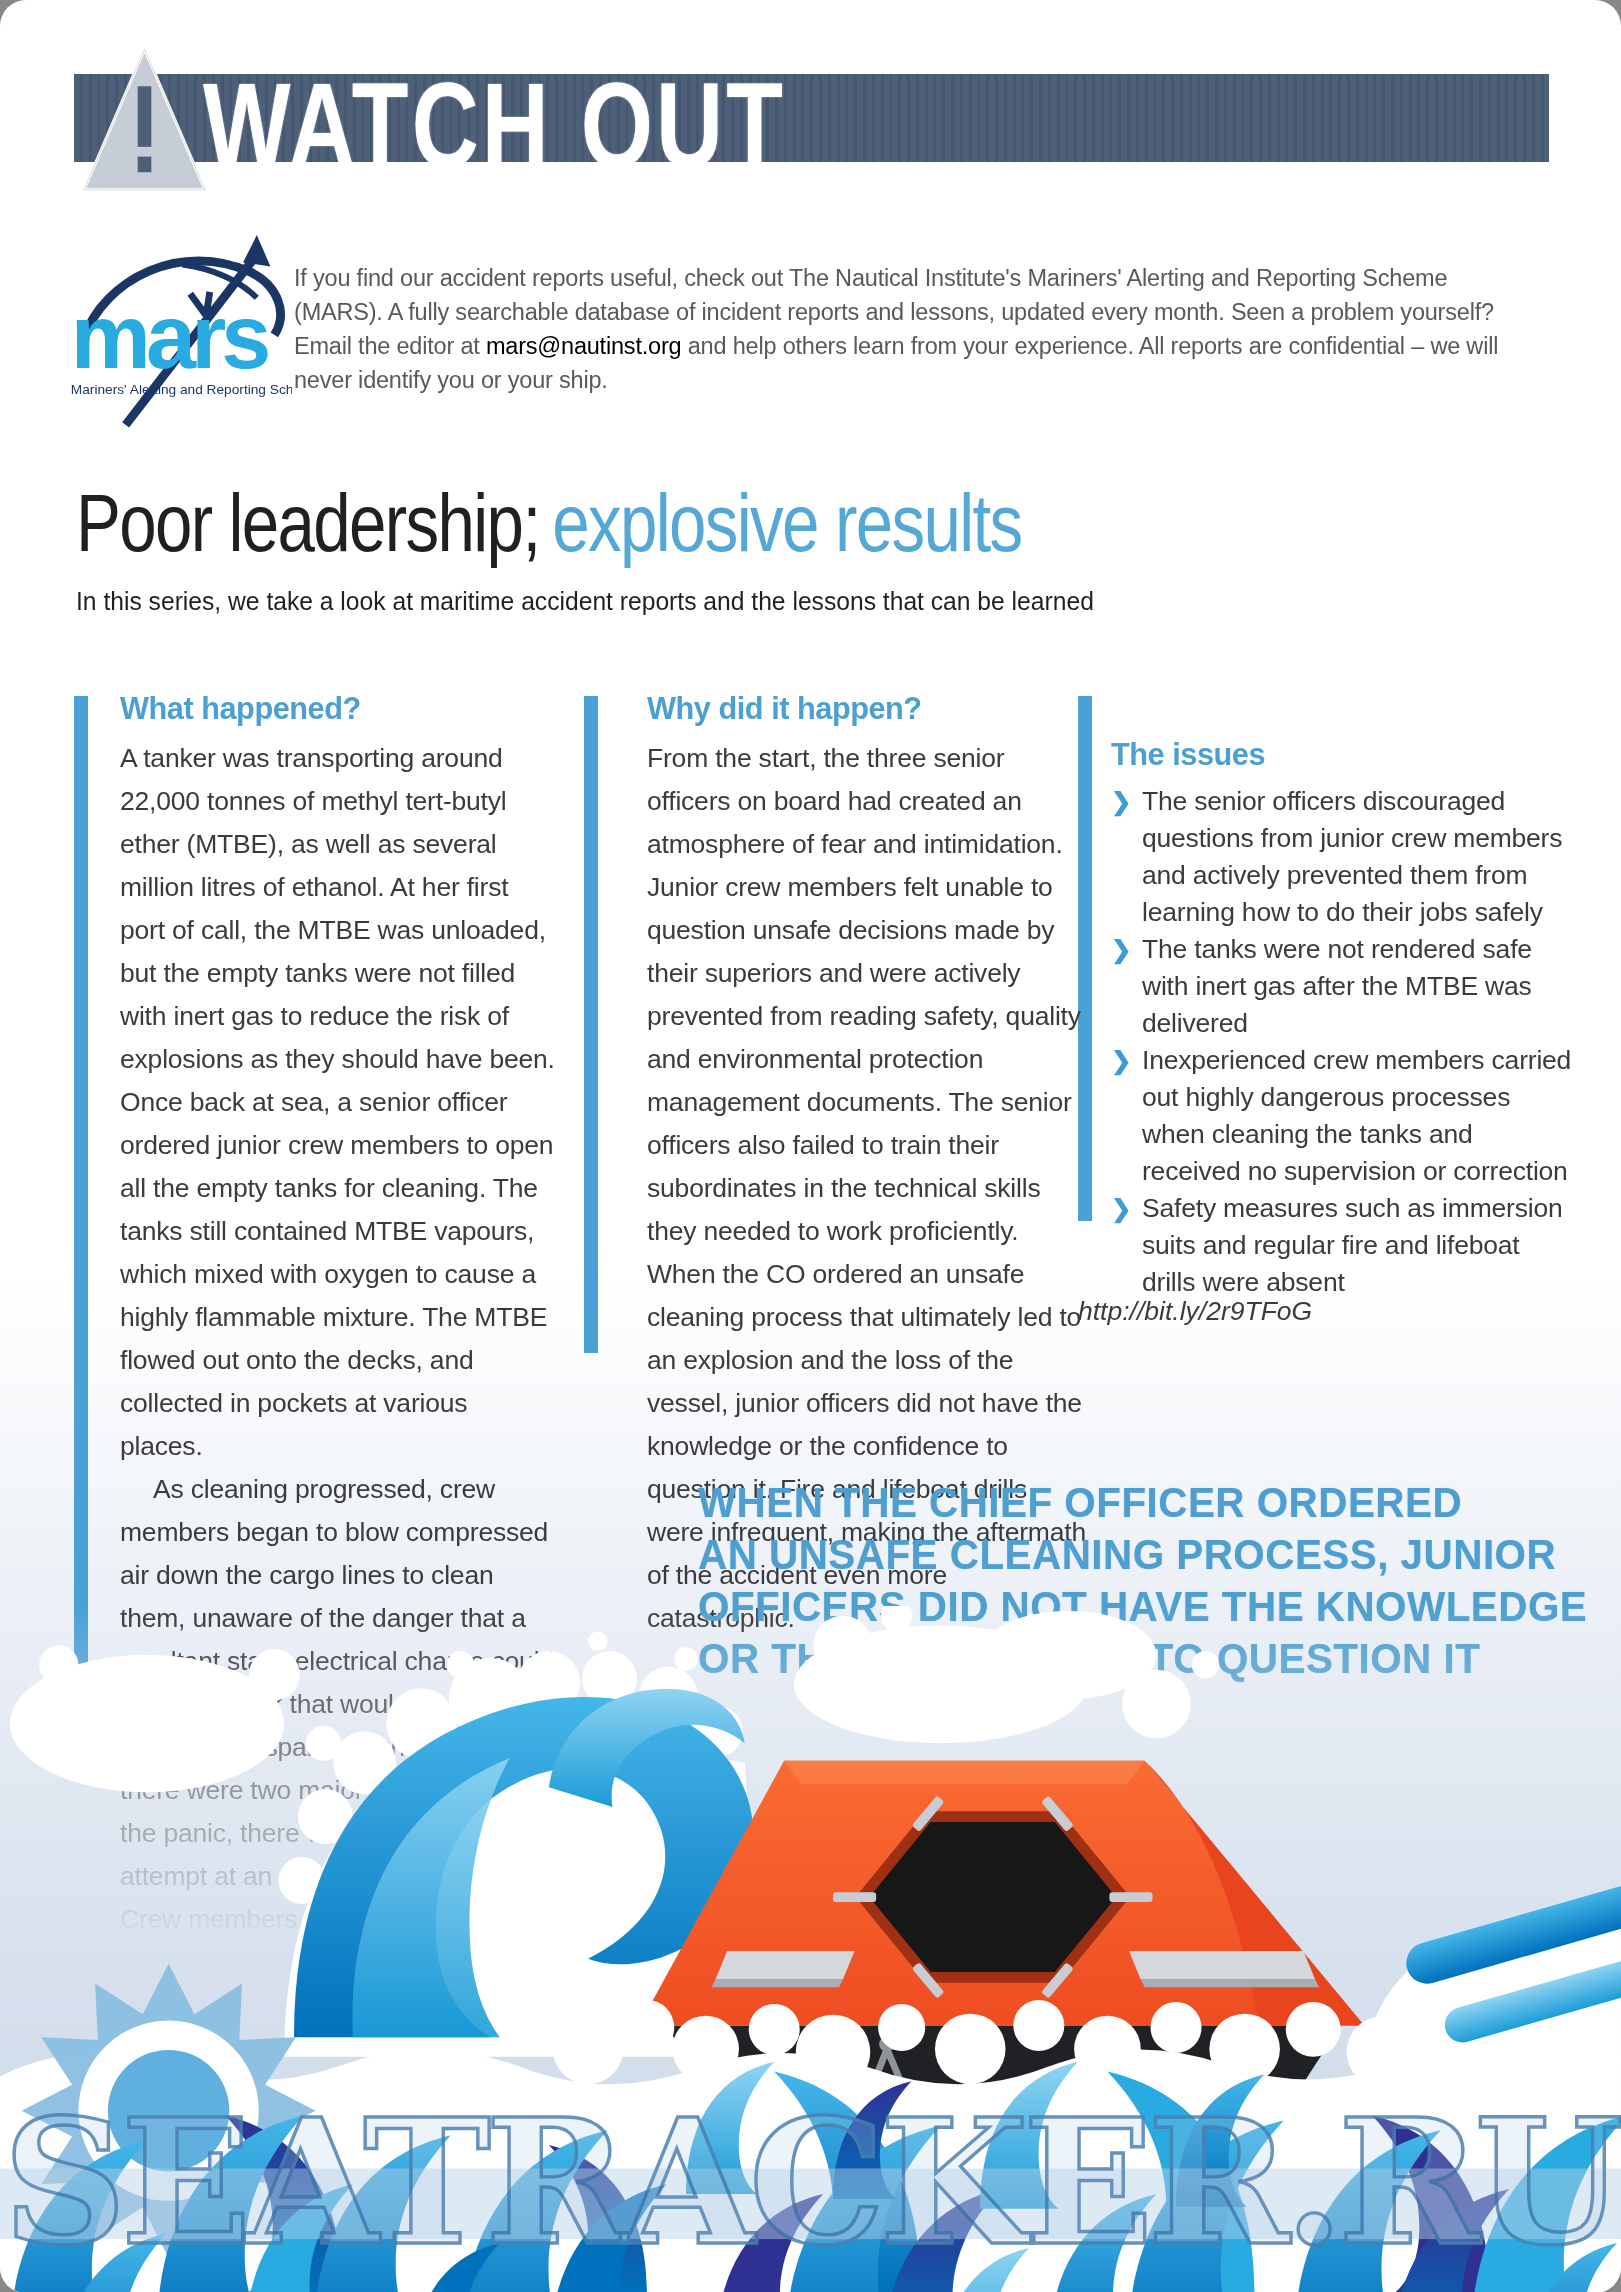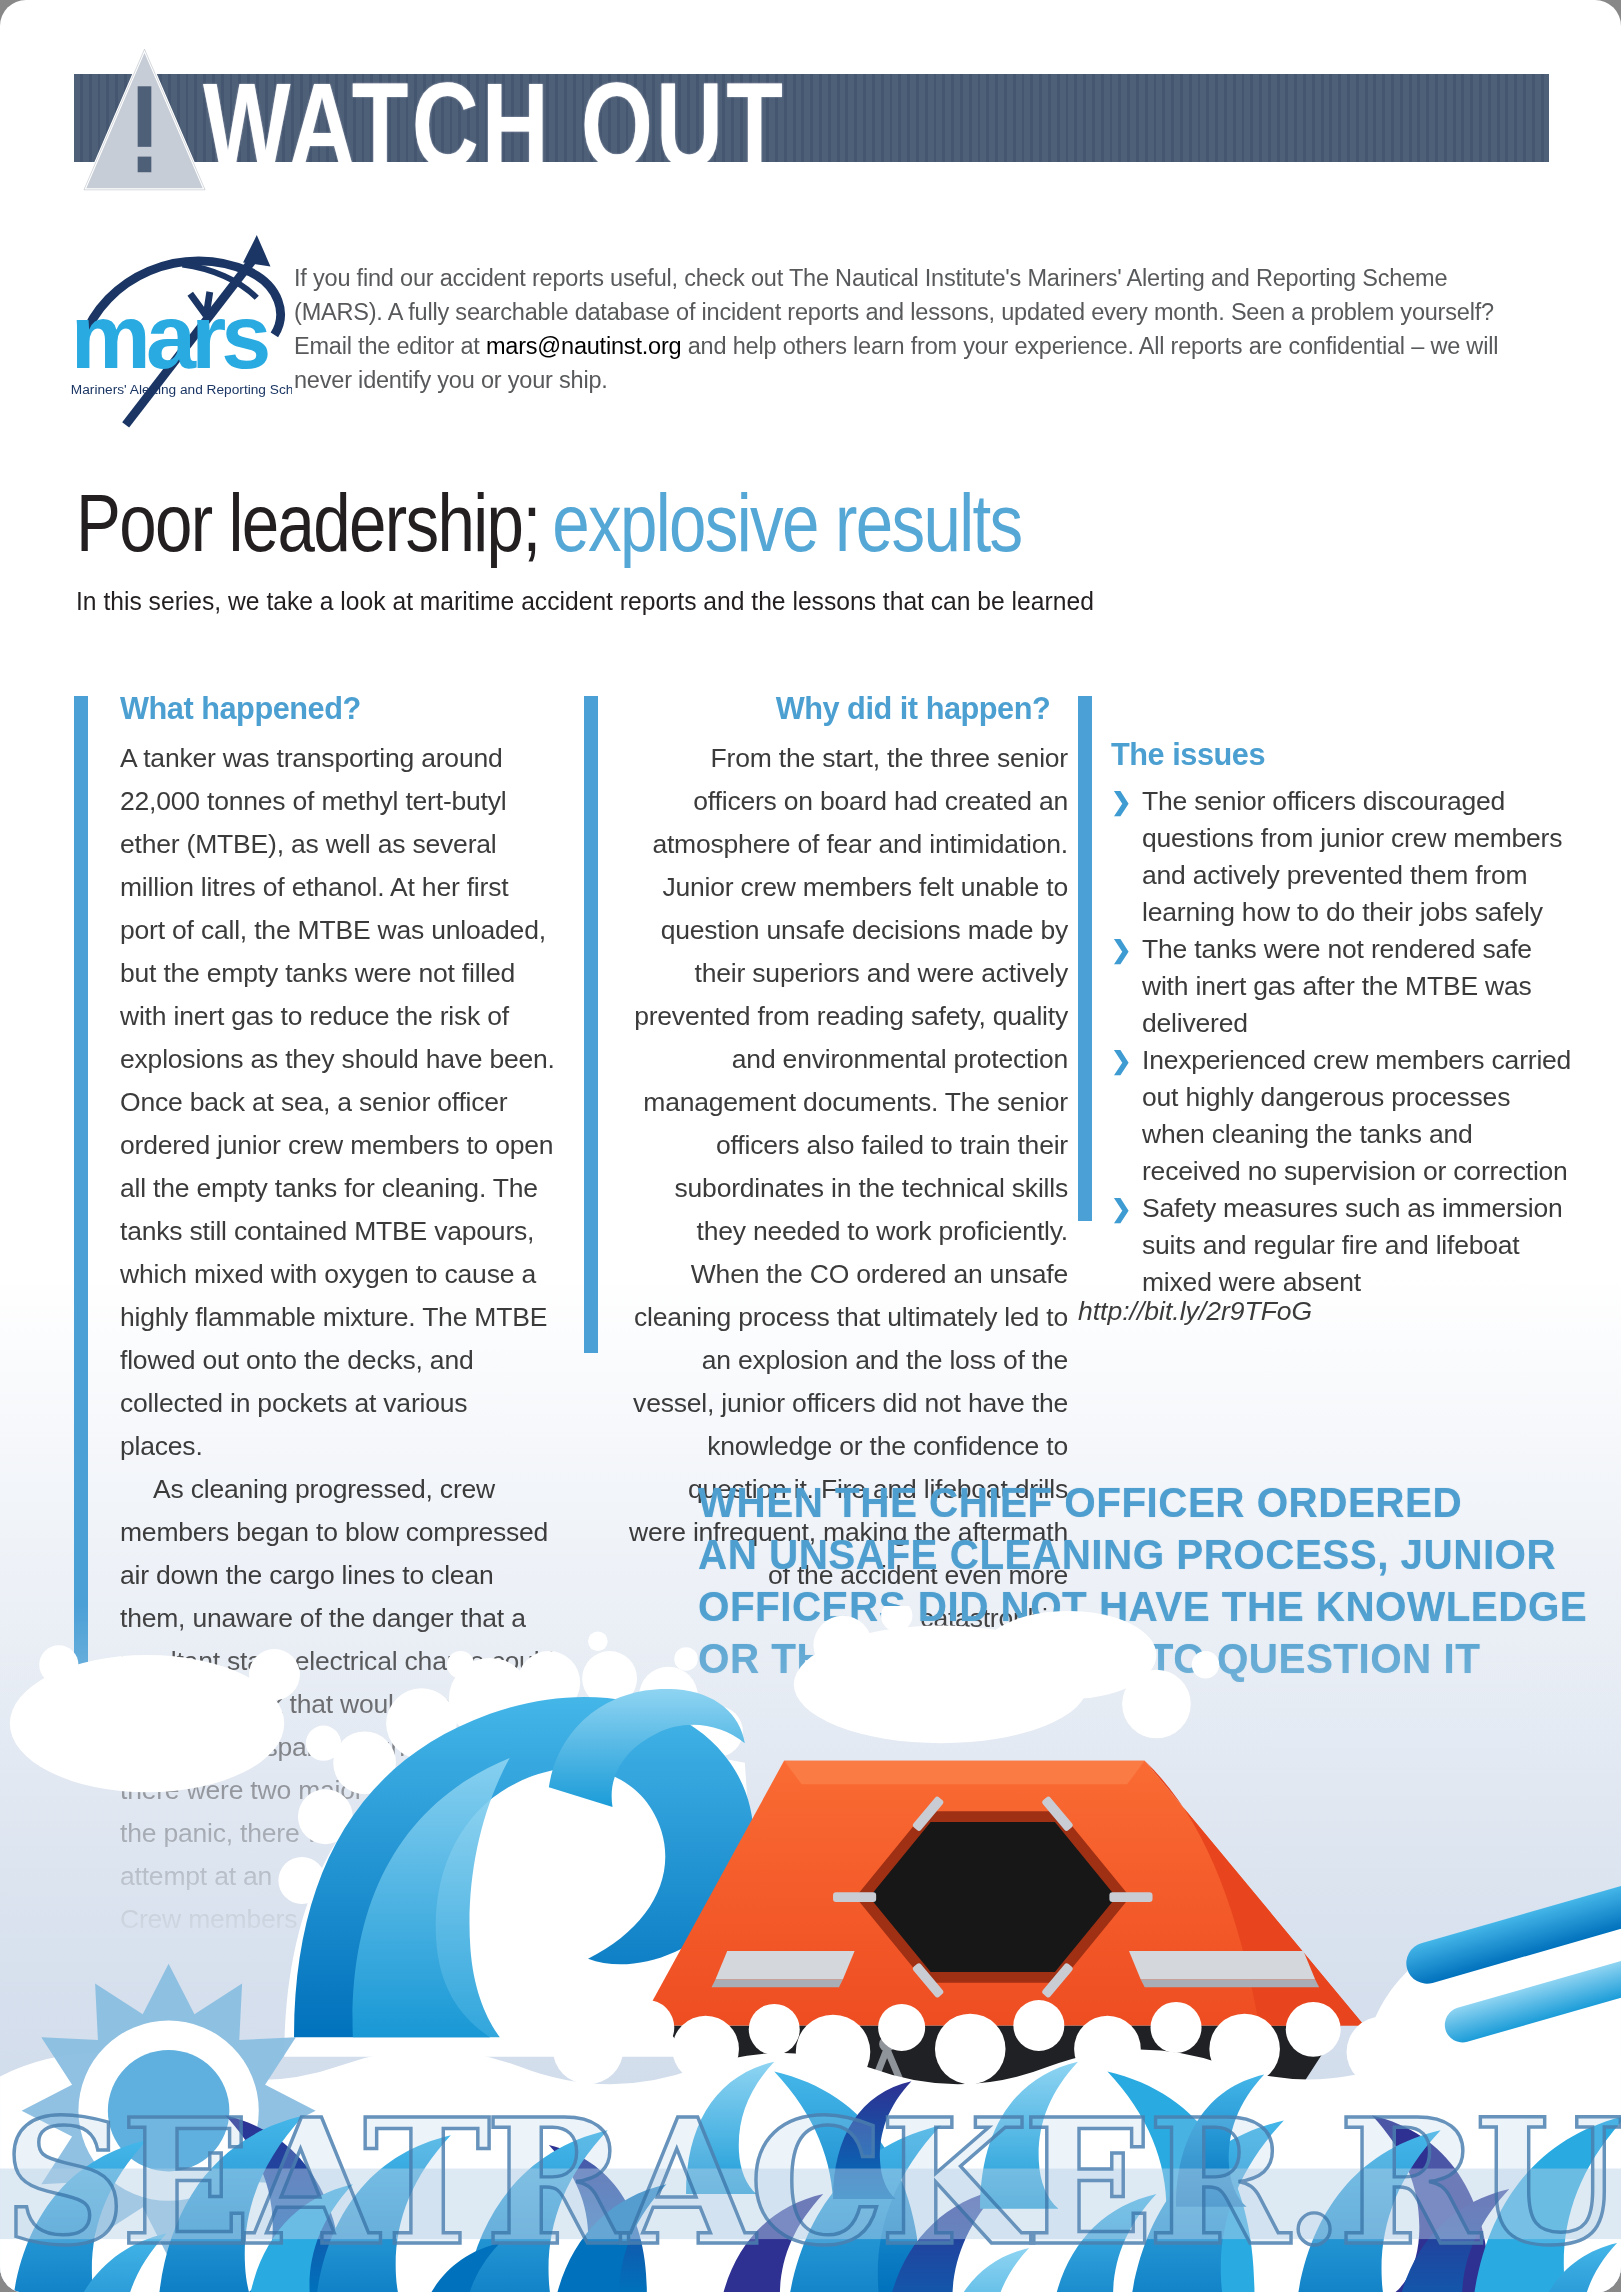--- a/index.html
+++ b/index.html
@@ -42,21 +42,21 @@
     position:absolute; left:76px; top:586px; white-space:nowrap;
     font-size:26.5px; color:#231f20; transform:scaleX(0.93); transform-origin:left top;
   }
   
   .colbar { position:absolute; top:696px; width:13.7px; background:#4ba0d6; }
   .bar1 { left:74px;  height:1070px; }
   .bar2 { left:584px; height:657px; }
   .bar3 { left:1078px; height:525px; }
   .col { position:absolute; top:690px; }
   .col1 { left:120px; width:435px; }
-  .col2 { left:625px; width:443px;text-align:right; }
+  .col2 { left:647px; width:443px; }
   .col3 { left:1111px; width:461px;margin-top:46px; }
   .col h2 {
     margin:0 0 9.8px 0; font-size:32px; font-weight:700; color:#4b9fd1;
     letter-spacing:-0.5px; transform:scaleX(0.96); transform-origin:left top;
   }
   .col p { margin:0; font-size:26.5px; line-height:43px; letter-spacing:-0.2px; }
   .col p.indent { text-indent:33px; }
   .issues { list-style:none; margin:0; padding:0; }
   .issues li { display:flex; font-size:26.5px; line-height:37px; letter-spacing:-0.2px; margin:0; }
   .issues .marker { flex:0 0 31px; color:#3f9cd3; font-weight:700; font-size:24.5px; line-height:37px; }
@@ -137,21 +137,21 @@
       <li>
         <span class="marker">❯</span>
         <span>The tanks were not rendered safe with inert gas after the MTBE was delivered</span>
       </li>
       <li>
         <span class="marker">❯</span>
         <span>Inexperienced crew members carried out highly dangerous processes when cleaning the tanks and received no supervision or correction</span>
       </li>
       <li>
         <span class="marker">❯</span>
-        <span>Safety measures such as immersion suits and regular fire and lifeboat mixed were absent</span>
+        <span>Safety measures such as immersion suits and regular fire and lifeboat drills were absent</span>
       </li>
     </ul>
   </section>
 
   <div class="download-note">
     <div>http://bit.ly/2r9TFoG</div>
   </div>
 
   <div class="quote">
     <div>WHEN THE CHIEF OFFICER ORDERED</div>

